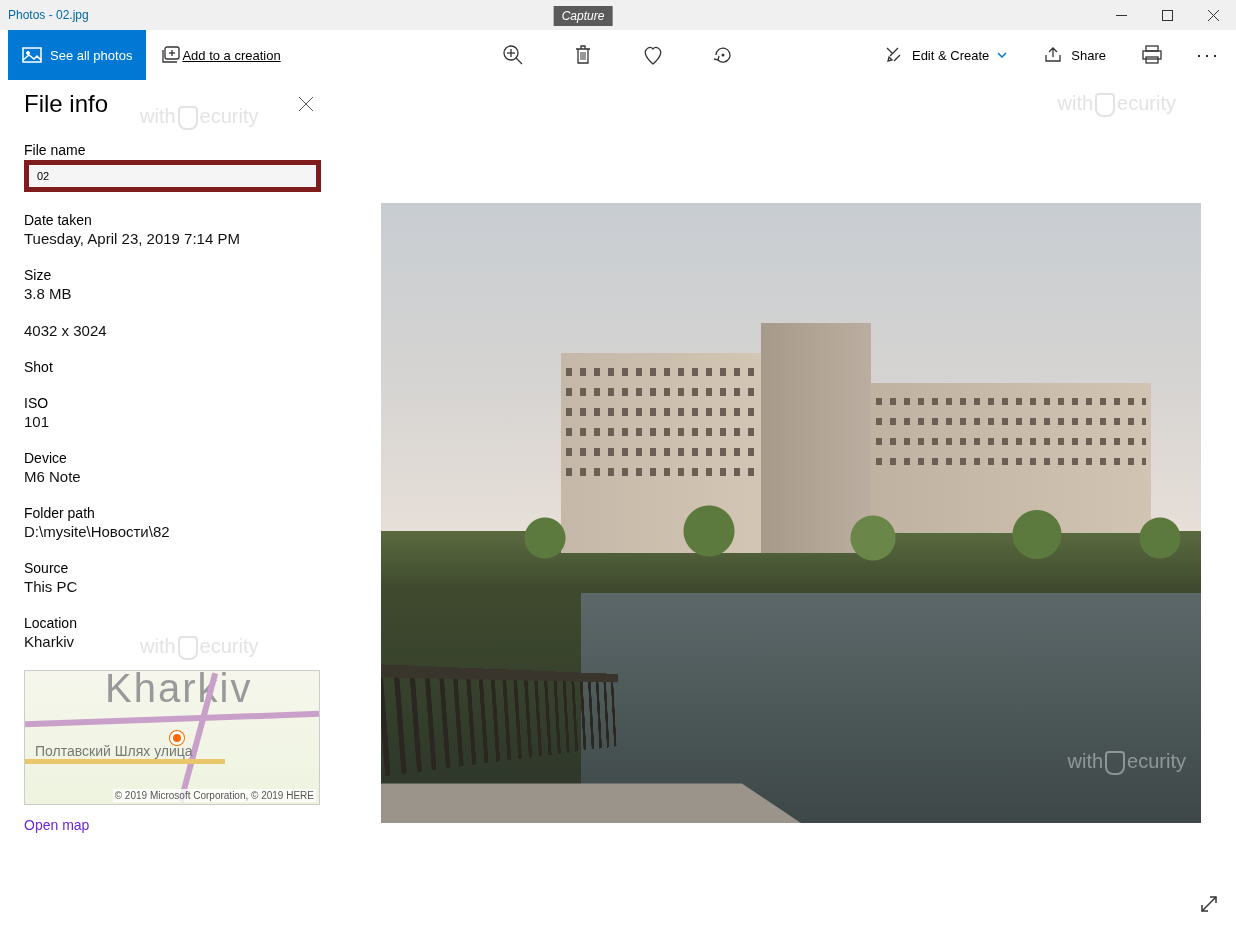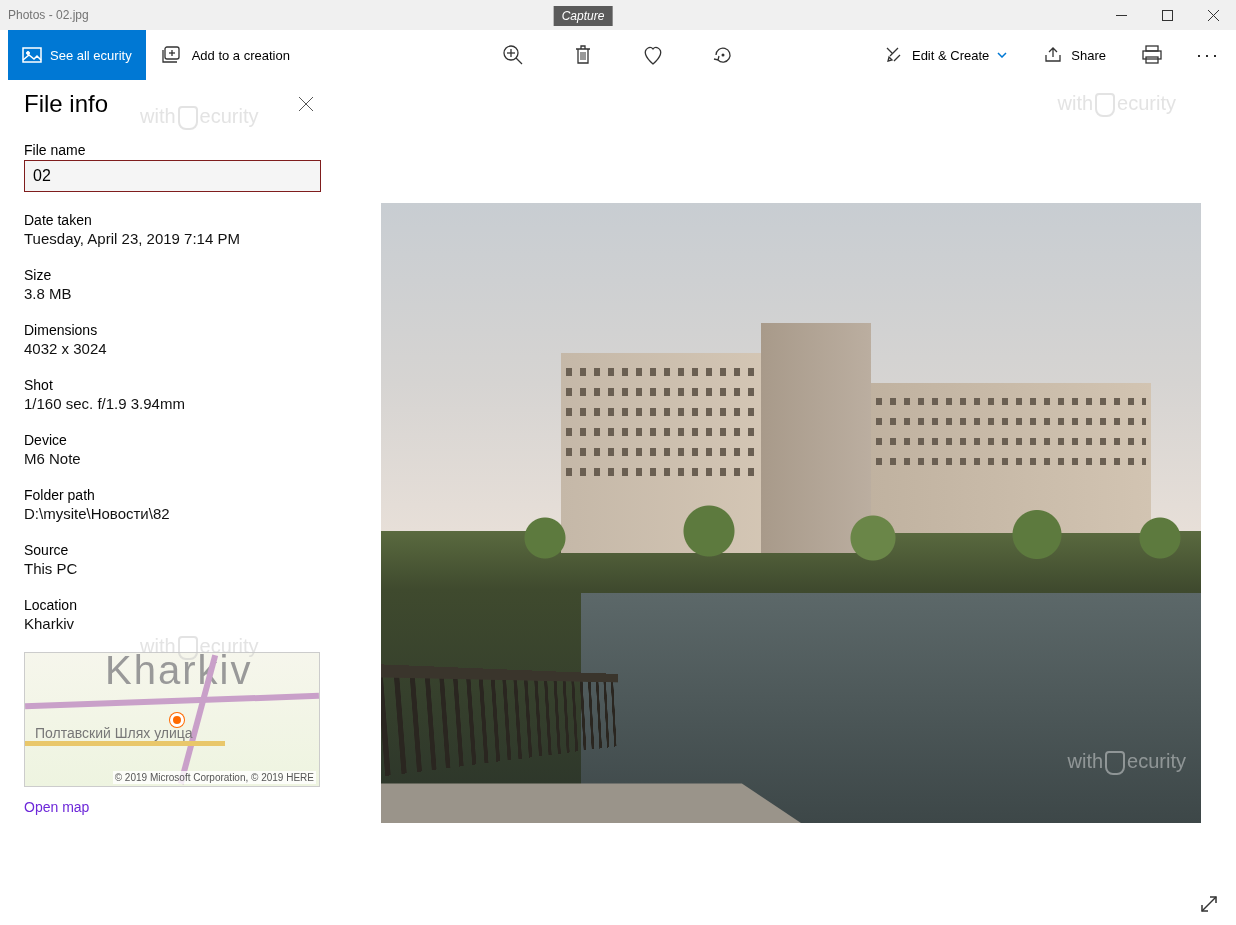--- a/index.html
+++ b/index.html
@@ -1,47 +1,47 @@
 <!DOCTYPE html>
 <html><head>
 <meta charset="utf-8">
 <style>
   * { box-sizing: border-box; margin: 0; padding: 0; font-family: "Segoe UI", Arial, sans-serif; }
   body { width: 1236px; height: 925px; background: #fff; overflow: hidden; position: relative; }
 
-  .titlebar { height: 30px; background: #f0f0f0; display: flex; align-items: center; padding-left: 8px; font-size: 12px; color: #737373; }
+  .titlebar { height: 30px; background: #f0f0f0; display: flex; align-items: center; padding-left: 8px; font-size: 12px; color: #0369a1; }
   .titlebar-title { flex: 1; }
   .titlebar-controls { display: flex; height: 100%; }
   .titlebar-btn { width: 46px; height: 30px; display: flex; align-items: center; justify-content: center; font-size: 14px; cursor: pointer; }
 
   .toolbar { height: 50px; background: #fff; display: flex; align-items: center; padding: 0 8px; }
   .see-all { height: 50px; background: #0078d4; color: #fff; display: flex; align-items: center; padding: 0 14px; font-size: 13px; gap: 8px; cursor: pointer; }
   .see-all svg { stroke: #fff; fill: none; }
-  .add-creation { display: flex; align-items: center; gap: 12px; padding: 0 14px; font-size: 13px; cursor: pointer; height: 50px; }
+  .add-creation { display: flex; align-items: center; gap: 2px; padding: 0 14px; font-size: 13px; cursor: pointer; height: 50px; text-decoration: underline; }
   .toolbar-spacer { flex: 1; }
   .toolbar-center { display: flex; gap: 30px; align-items: center; position: absolute; left: 50%; transform: translateX(-50%); font-style: italic; }
   .toolbar-icon { width: 40px; height: 50px; display: flex; align-items: center; justify-content: center; cursor: pointer; position: relative; }
   .toolbar-right { display: flex; align-items: center; gap: 16px; }
   .edit-create { display: flex; align-items: center; gap: 8px; padding: 0 10px; height: 50px; font-size: 13px; cursor: pointer; }
   .share-btn { display: flex; align-items: center; gap: 8px; padding: 0 10px; height: 50px; font-size: 13px; cursor: pointer; }
   .print-btn { width: 40px; height: 50px; display: flex; align-items: center; justify-content: center; cursor: pointer; }
   .more-btn { width: 40px; height: 50px; display: flex; align-items: center; justify-content: center; cursor: pointer; font-size: 18px; letter-spacing: 2px; }
 
   .tooltip { position: absolute; top: -24px; left: 50%; transform: translateX(-50%); background: #5a5a5a; color: #fff; font-size: 12px; padding: 3px 8px; white-space: nowrap; }
 
   .main { display: flex; height: calc(100% - 80px); }
   .sidebar { width: 345px; padding: 10px 24px 12px 24px; overflow-y: auto; background: #fff; }
   .sidebar-header { display: flex; align-items: center; justify-content: space-between; margin-bottom: 24px; }
   .sidebar-title { font-size: 24px; font-weight: 400; }
   .close-x { font-size: 18px; cursor: pointer; color: #555; padding: 4px 8px; }
 
   .field-group { margin-bottom: 20px; }
   .field-label { font-size: 14px; color: #000000; margin-bottom: 2px; }
   .field-value { font-size: 15px; color: #111; }
-  .filename-input { width: 100%; border: 1px solid #7f1d1d; padding: 4px 8px; font-size: 16px; background: #f5f5f5; height: 32px; }
+  .filename-input { width: 100%; border: 5px solid #7f1d1d; padding: 4px 8px; font-size: 11px; background: #f5f5f5; height: 32px; }
 
   .map-thumb { width: 296px; height: 135px; border: 1px solid #ccc; position: relative; background: linear-gradient(180deg,#f6f6ec,#eef4e0); margin-top: 4px; overflow:hidden; }
   .map-city { position:absolute; top:-5px; left:80px; font-size:40px; color:#999; font-weight:300; letter-spacing:2px; }
   .map-road1 { position:absolute; left:0; top:45px; width:100%; height:6px; background:#c9a0c9; transform:rotate(-2deg);}
   .map-road2 { position:absolute; left:170px; top:0; width:6px; height:100%; background:#c9a0c9; transform:rotate(15deg);}
   .map-road3 { position:absolute; left:0; top:88px; width:200px; height:5px; background:#e9c76a; }
   .map-pin { position:absolute; left:145px; top:60px; width:14px; height:14px; border-radius:50%; background:#ff6a00; border:3px solid #fff; box-shadow:0 0 0 1px #ff6a00;}
   .map-street { position:absolute; left:10px; top:72px; font-size:14px; color:#777; }
   .map-credit { position:absolute; right:3px; bottom:2px; font-size:10px; color:#555; background:rgba(255,255,255,0.8); padding:1px 2px;}
   .open-map { color:#6d28d9; font-size:14px; margin-top:12px; cursor:pointer; display:inline-block; }
@@ -89,21 +89,21 @@
   </div>
 </div>
 
 <div class="toolbar">
   <div class="see-all">
     <svg width="20" height="16">
         <rect x="1" y="1" width="18" height="14" fill="none" stroke="#fff" stroke-width="1.5"></rect>
         <circle cx="6" cy="6" r="1.5" fill="#fff"></circle>
         <polyline points="1,13 7,8 12,12 15,9 19,13" fill="none" stroke="#fff" stroke-width="1.5"></polyline>
       </svg>
-    <span>See all ecurity</span>
+    <span>See all photos</span>
   </div>
   <div class="add-creation">
     <svg width="20" height="18">
         <rect x="5" y="1" width="14" height="12" rx="2" fill="none" stroke="#333" stroke-width="1.3"></rect>
         <path d="M3 4 v12 h14" fill="none" stroke="#333" stroke-width="1.3"></path>
         <line x1="12" y1="4" x2="12" y2="10" stroke="#333" stroke-width="1.3"></line>
         <line x1="9" y1="7" x2="15" y2="7" stroke="#333" stroke-width="1.3"></line>
       </svg>
     <span>Add to a creation</span>
   </div>
@@ -193,29 +193,31 @@
       <div class="field-label">Date taken</div>
       <div class="field-value">Tuesday, April 23, 2019 7:14 PM</div>
     </div>
 
     <div class="field-group">
       <div class="field-label">Size</div>
       <div class="field-value">3.8 MB</div>
     </div>
 
     <div class="field-group">
-      <div class="field-label">Dimensions</div>
       <div class="field-value">4032 x 3024</div>
     </div>
 
     <div class="field-group">
       <div class="field-label">Shot</div>
-      <div class="field-value">1/160 sec. f/1.9 3.94mm</div>
-    </div>
-
+    </div>
+
+    <div class="field-group">
+      <div class="field-label">ISO</div>
+      <div class="field-value">101</div>
+    </div>
 
     <div class="field-group">
       <div class="field-label">Device</div>
       <div class="field-value">M6 Note</div>
     </div>
 
     <div class="field-group">
       <div class="field-label">Folder path</div>
       <div class="field-value">D:\mysite\Новости\82</div>
     </div>

